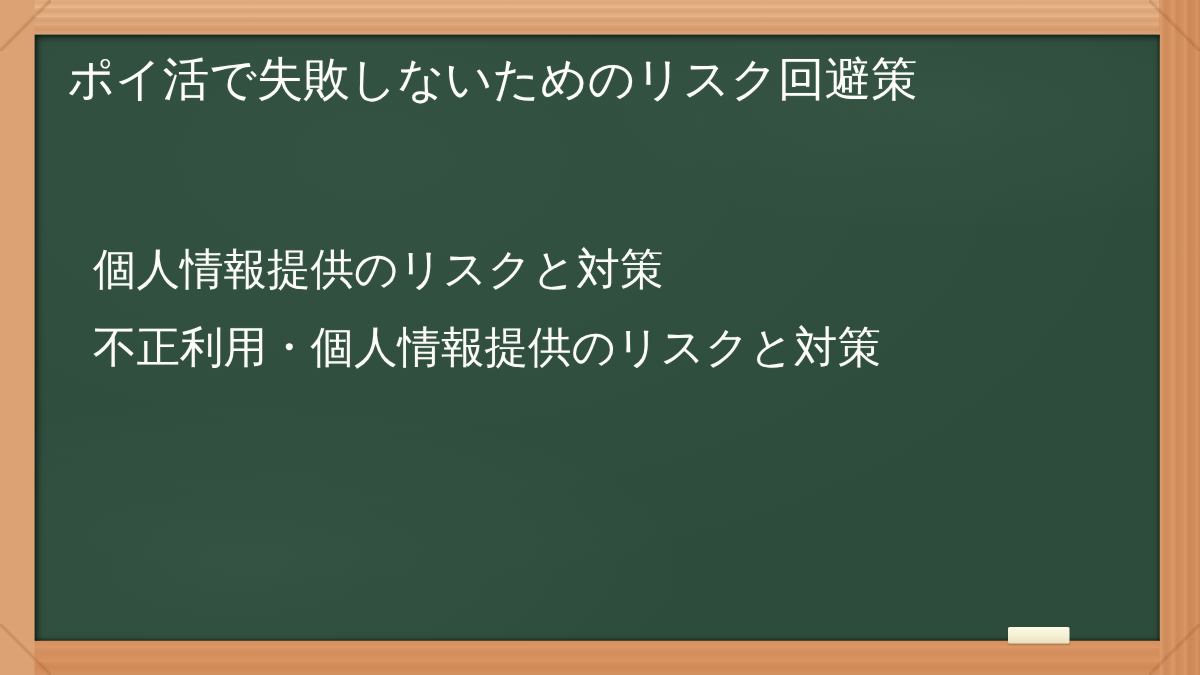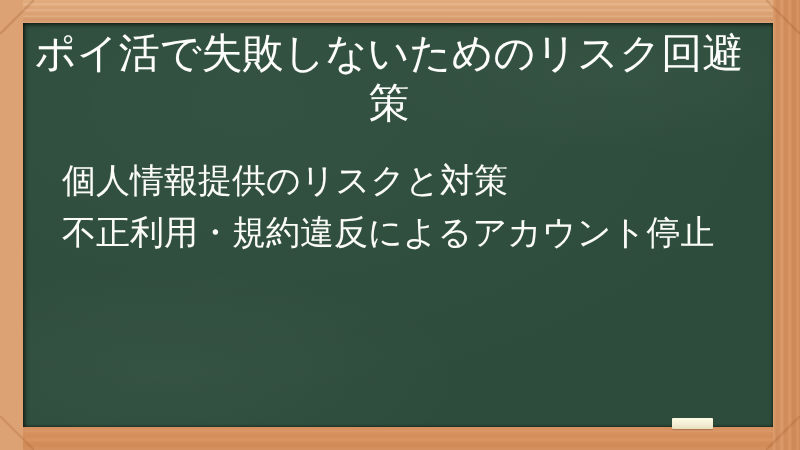--- a/index.html
+++ b/index.html
@@ -140,44 +140,43 @@
     inset: 0;
     background:
       radial-gradient(60% 40% at 18% 88%, rgba(220,230,220,0.045) 0%, rgba(220,230,220,0) 70%),
       radial-gradient(50% 30% at 82% 12%, rgba(220,230,220,0.035) 0%, rgba(220,230,220,0) 70%);
     pointer-events: none;
   }
 
   
   #title {
     position: absolute;
-    left: 8px;
+    left: 22px;
     top: 5px;
     width: 716px;
     color: #fdfdfb;
-    font-size: 41px;
+    font-size: 31px;
     line-height: 50px;
     font-weight: 400;
     letter-spacing: 0px;
     text-shadow: 0 0 1px rgba(255,255,255,0.20);
     white-space: pre-wrap;
-    text-align: center;
   }
   #bullet-list {
     position: absolute;
     left: 39px;
     top: 131px;
     margin: 0;
     padding: 0;
     list-style: none;
     width: 690px;
   }
   #bullet-list li {
     color: #fbfbf8;
-    font-size: 34px;
+    font-size: 29px;
     line-height: 52px;
     font-weight: 400;
     letter-spacing: 0px;
     text-shadow: 0 0 1px rgba(255,255,255,0.16);
     white-space: nowrap;
   }
 
   
   #chalk {
     position: absolute;
@@ -205,19 +204,19 @@
   <div class="miter bl"></div>
   <div class="miter br"></div>
 
   <div id="board">
     <div class="board-haze"></div>
 
     <div id="title">ポイ活で失敗しないためのリスク回避策</div>
 
     <ul id="bullet-list">
       <li>個人情報提供のリスクと対策</li>
-      <li>不正利用・規約違反によるアカウント停止</li>
+      <li>不正利用・個人情報提供のリスクと対策</li>
     </ul>
   </div>
 
   <div id="chalk"></div>
 
 </div>
 
 </body></html>

